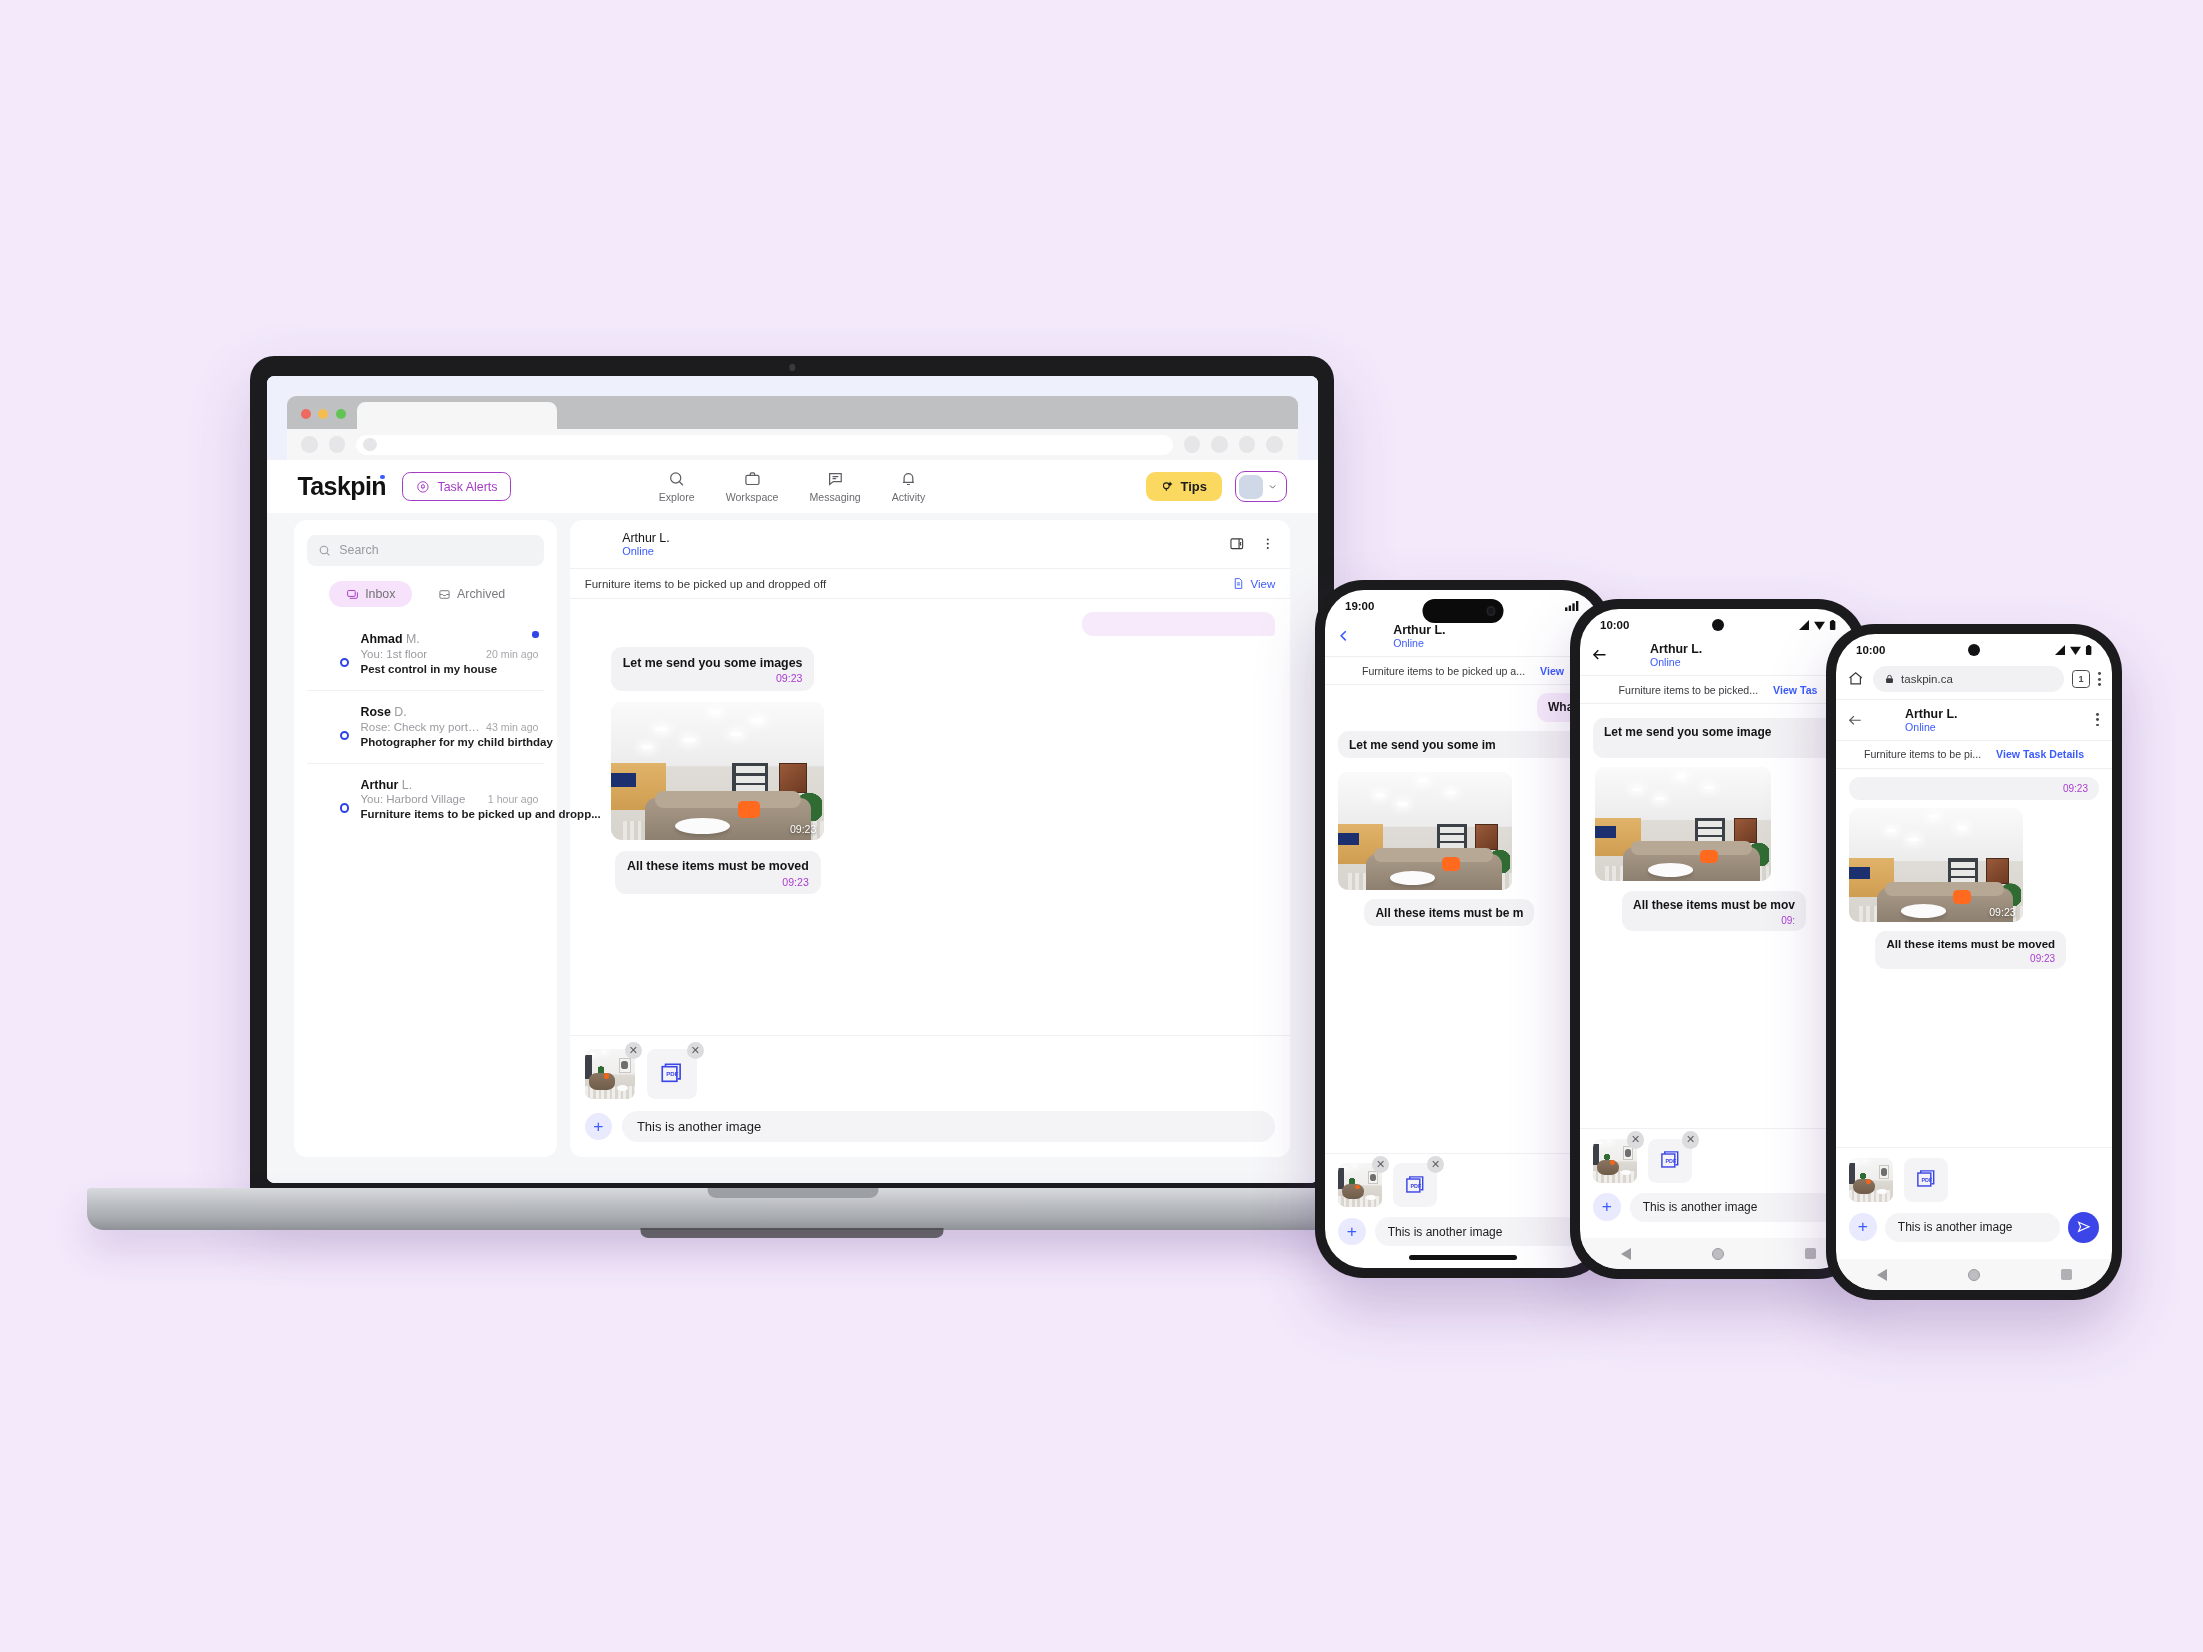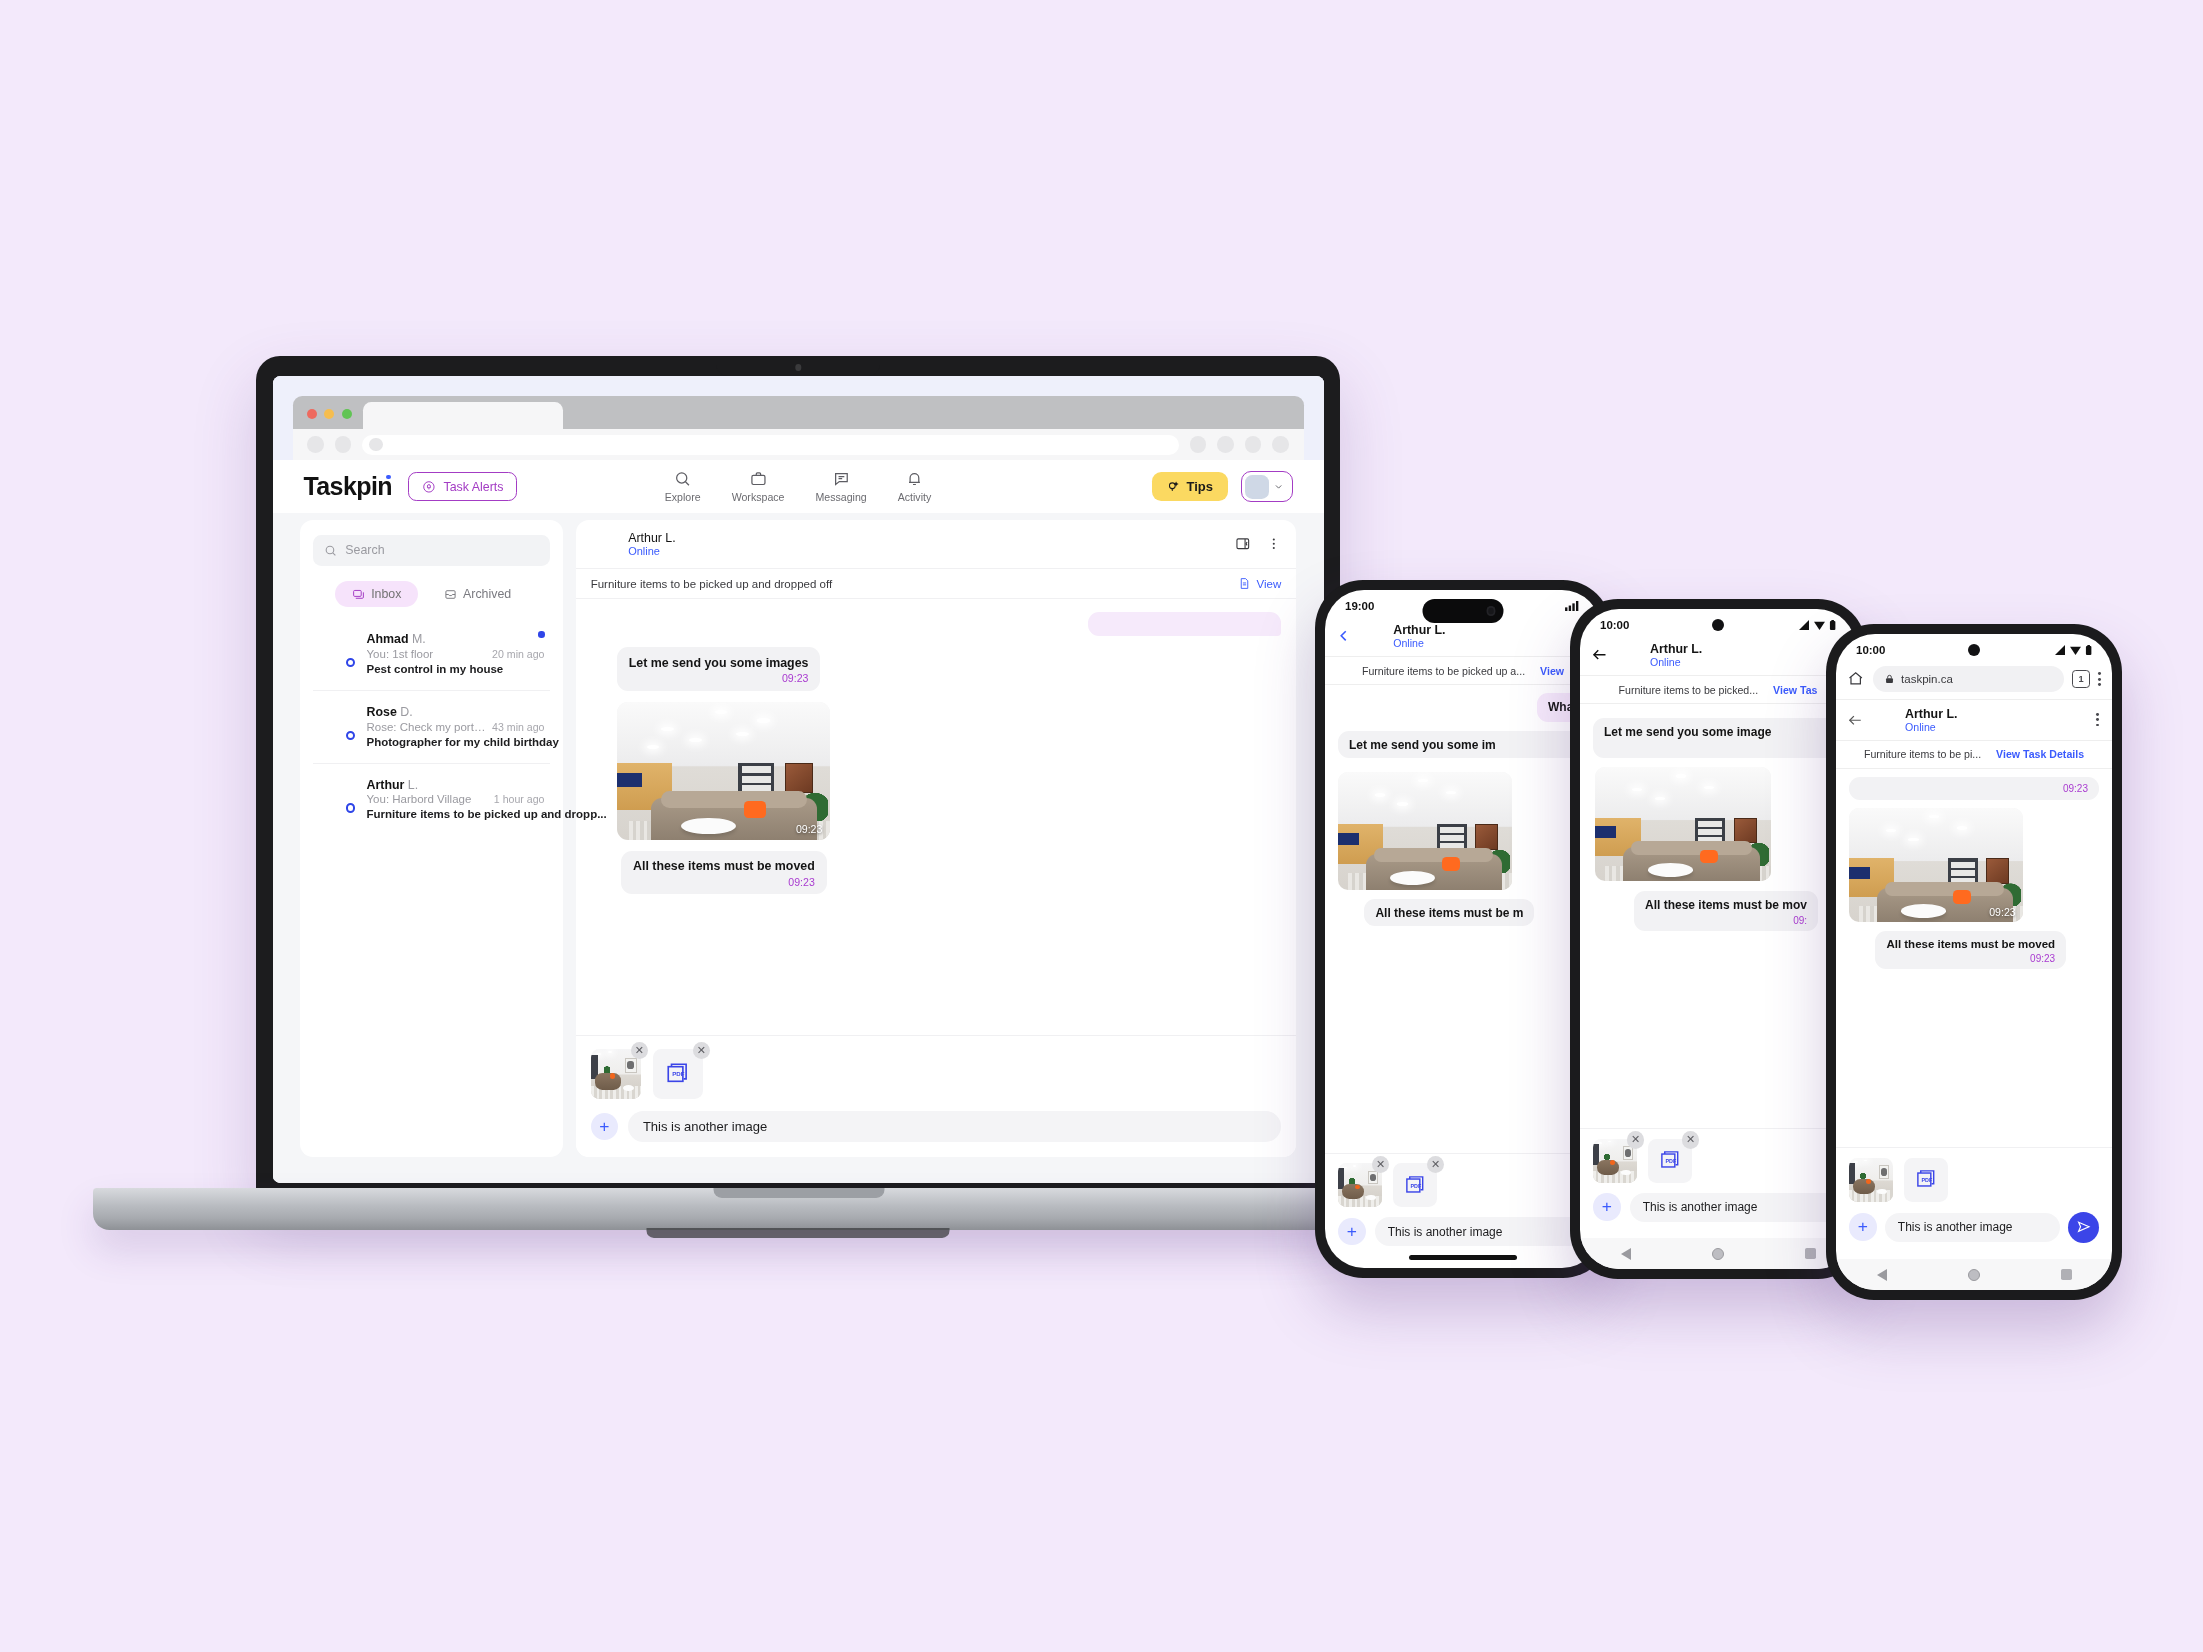--- a/index.html
+++ b/index.html
@@ -5,21 +5,21 @@
   * { box-sizing: border-box; margin: 0; padding: 0; }
   html, body { width: 2204px; height: 1653px; overflow: hidden; }
   body {
     background: #f3e9fb;
     font-family: "Liberation Sans", sans-serif;
     position: relative;
   }
   .stage { position: absolute; inset: 0; }
 
   
-  .laptop { position: absolute; left: 256px; top: 356px; width: 1084px; height: 854px; padding-left: 45px; }
+  .laptop { position: absolute; left: 250px; top: 356px; width: 1084px; height: 854px; padding-left: 45px; }
   .laptop-screen-shell {
     position: absolute; left: 0; top: 0; width: 1084px; height: 843px;
     background: #1c1c1e; border-radius: 24px 24px 9.2px 9.2px;
     box-shadow: 0 27.5px 64px rgba(90,50,130,.20);
     padding: 20px 16.5px 16.5px 16.5px;
   }
   .notch {
     position: absolute; left: 50%; top: 0; transform: translateX(-50%);
     width: 163px; height: 20px; background: #1c1c1e;
     border-radius: 0 0 11px 11px; z-index: 5;
@@ -660,21 +660,21 @@
                 <div class="shelf"></div>
                 <div class="art"></div>
                 <div class="plant"></div>
                 <div class="rug"></div>
                 <div class="sofa"></div>
                 <div class="pill"></div>
                 <div class="tbl"></div>
               </div>
           </div>
         </div>
-        <div style="display:flex;gap:21px;align-items:flex-end">
+        <div style="display:flex;gap:9px;align-items:flex-end">
           <span style="width:20px;height:20px;border-radius:50%;overflow:hidden;flex:0 0 20px"><span class="face"><span class="bg" style="background:#dfe6ef"></span><span class="hair" style="background:#2a2118"></span><span class="skin" style="background:#d9a880"></span><span class="body" style="background:#c3cfdd"></span></span></span>
           <div class="ph-bub" style="max-width:none;margin-right:-40px">
             <div class="t">All these items must be mov</div>
             <div class="time" style="font-size:10px;color:#a93bd0;text-align:right">09:</div>
           </div>
         </div>
       </div>
       <div class="ph-comp" style="position:absolute;left:0;right:0;bottom:31px">
         <div class="ph-chips">
           <div class="ph-chip">

